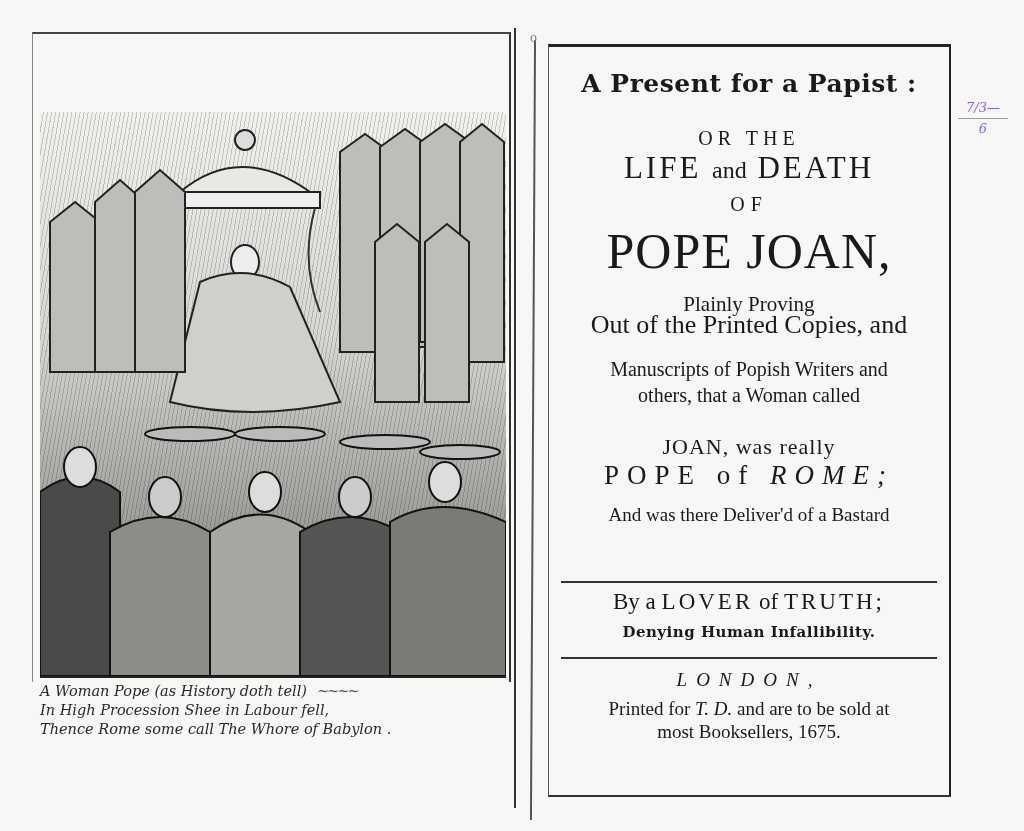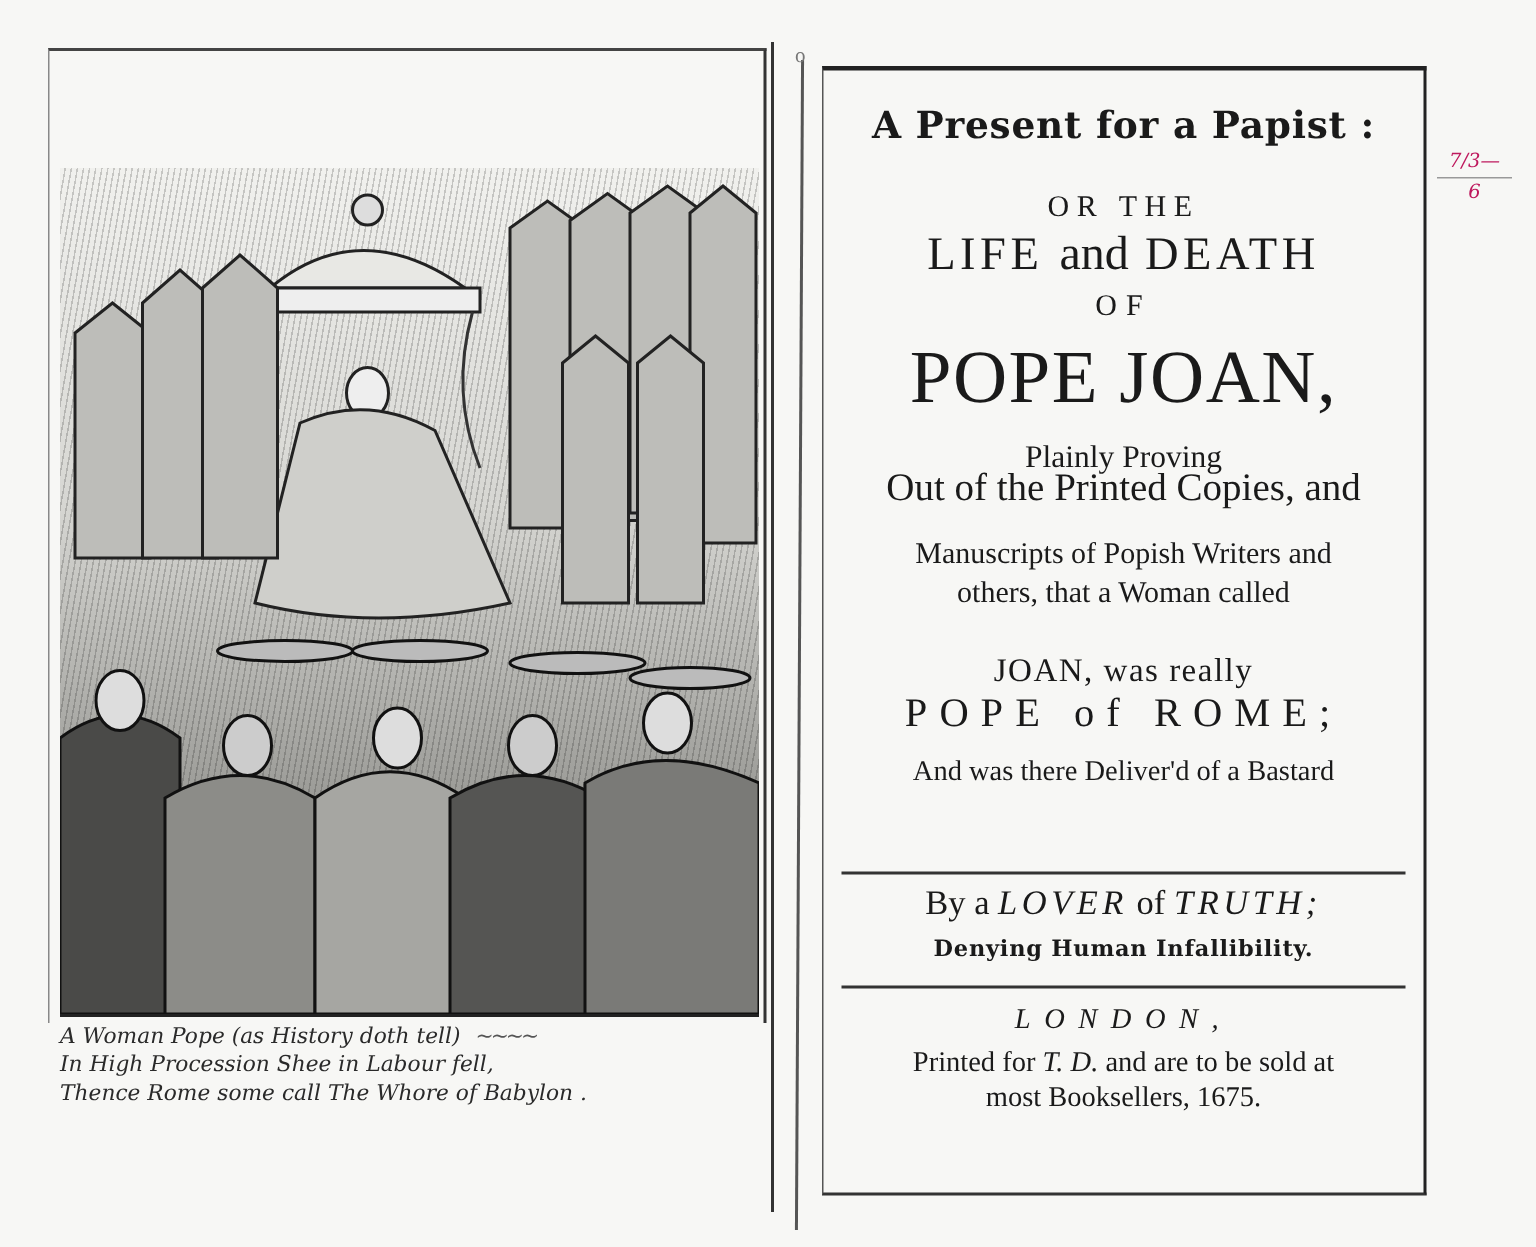--- a/index.html
+++ b/index.html
@@ -50,43 +50,43 @@
     .title-inner {
       position: absolute; left: 0; right: 0; top: 0; text-align: center;
     }
     .blackletter {
       font-family: "DejaVu Serif", serif; font-weight: bold;
       letter-spacing: 0.5px;
     }
     .t1 { position: absolute; left: 0; right: 0; top: 22px; font-size: 25px; }
     .t2 { position: absolute; left: 0; right: 0; top: 80px; font-size: 20px; letter-spacing: 5px; }
     .t3 { position: absolute; left: 0; right: 0; top: 103px; font-size: 31px; letter-spacing: 3px; }
-    .t3 .and { letter-spacing: 0; font-size: 32px; text-align: right; }
+    .t3 .and { letter-spacing: 0; font-size: 24px; text-align: right; }
     .t4 { position: absolute; left: 0; right: 0; top: 146px; font-size: 20px; letter-spacing: 6px; }
     .t5 { position: absolute; left: 0; right: 0; top: 175px; font-size: 50px; letter-spacing: 1px; }
     .t6 { position: absolute; left: 0; right: 0; top: 245px; font-size: 21px; }
     .t7 { position: absolute; left: 0; right: 0; top: 263px; font-size: 26px; }
     .t8 { position: absolute; left: 0; right: 0; top: 309px; font-size: 20px; line-height: 26px; }
     .t9 { position: absolute; left: 0; right: 0; top: 387px; font-size: 22px; letter-spacing: 1px; }
     .t10 { position: absolute; left: 0; right: 0; top: 413px; font-size: 27px; letter-spacing: 8px; }
-    .t10 .rome { }
+    .t10 .rome { font-style: italic; }
     .t11 { position: absolute; left: 0; right: 0; top: 456px; font-size: 19px; line-height: 23px; }
     .rule { position: absolute; left: 12px; right: 12px; height: 2px; background: #333; }
     .rule-1 { top: 534px; }
     .t12 { position: absolute; left: 0; right: 0; top: 542px; font-size: 23px; }
-    .t12 .it { font-style: italic; letter-spacing: 3px; }
+    .t12 .it { letter-spacing: 3px; }
     .t13 { position: absolute; left: 0; right: 0; top: 576px; font-size: 15px; }
     .rule-2 { top: 610px; }
     .t14 { position: absolute; left: 0; right: 0; top: 622px; font-size: 19px; font-style: italic; letter-spacing: 9px; }
     .t15 { position: absolute; left: 0; right: 0; top: 650px; font-size: 19px; line-height: 23px; }
     .t15 .it { font-style: italic; }
 
     .margin-note {
       position: absolute; left: 958px; top: 98px; width: 50px;
-      font-family: "DejaVu Serif", serif; font-style: italic; font-size: 13px; color: #be185d;
+      font-family: "DejaVu Serif", serif; font-style: italic; font-size: 13px; color: #8b5cf6;
       text-align: center; line-height: 20px;
     }
     .margin-note .num-top { border-bottom: 1px solid #999; }
   </style>
 </head>
 <body>
 
 <div class="spread">
 
   <div class="front-frame"></div>

